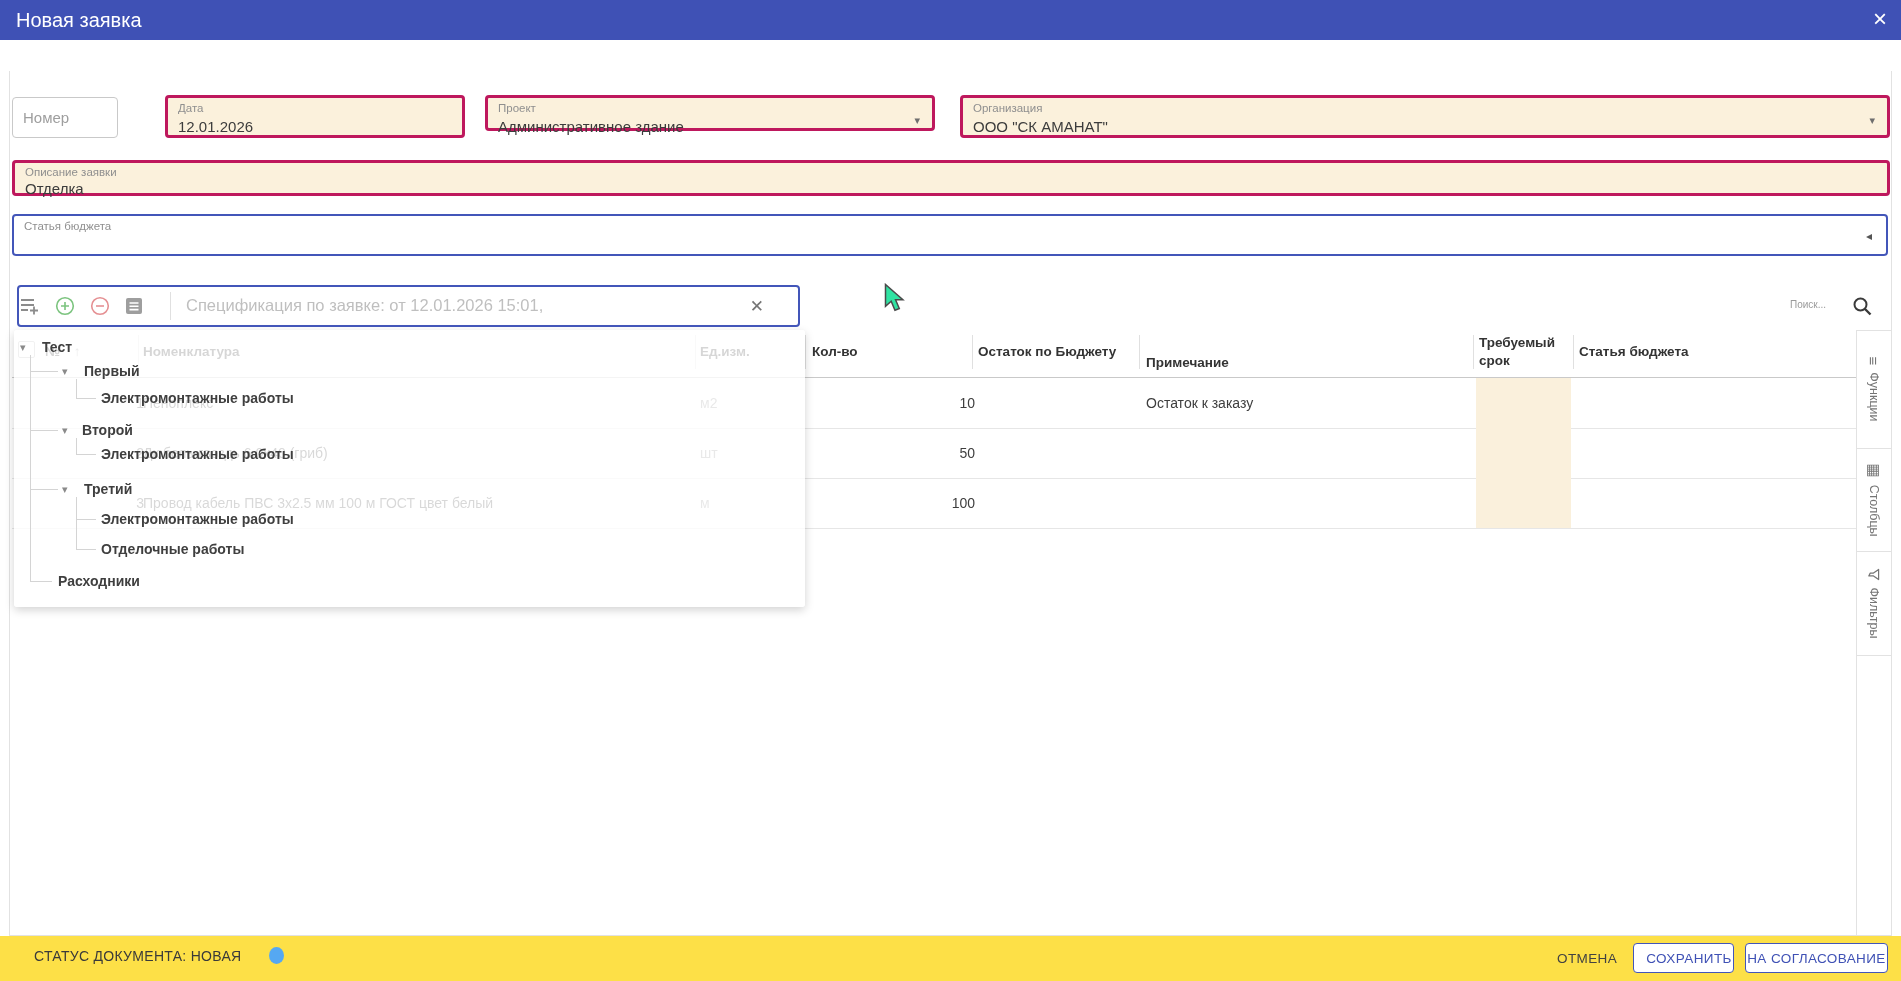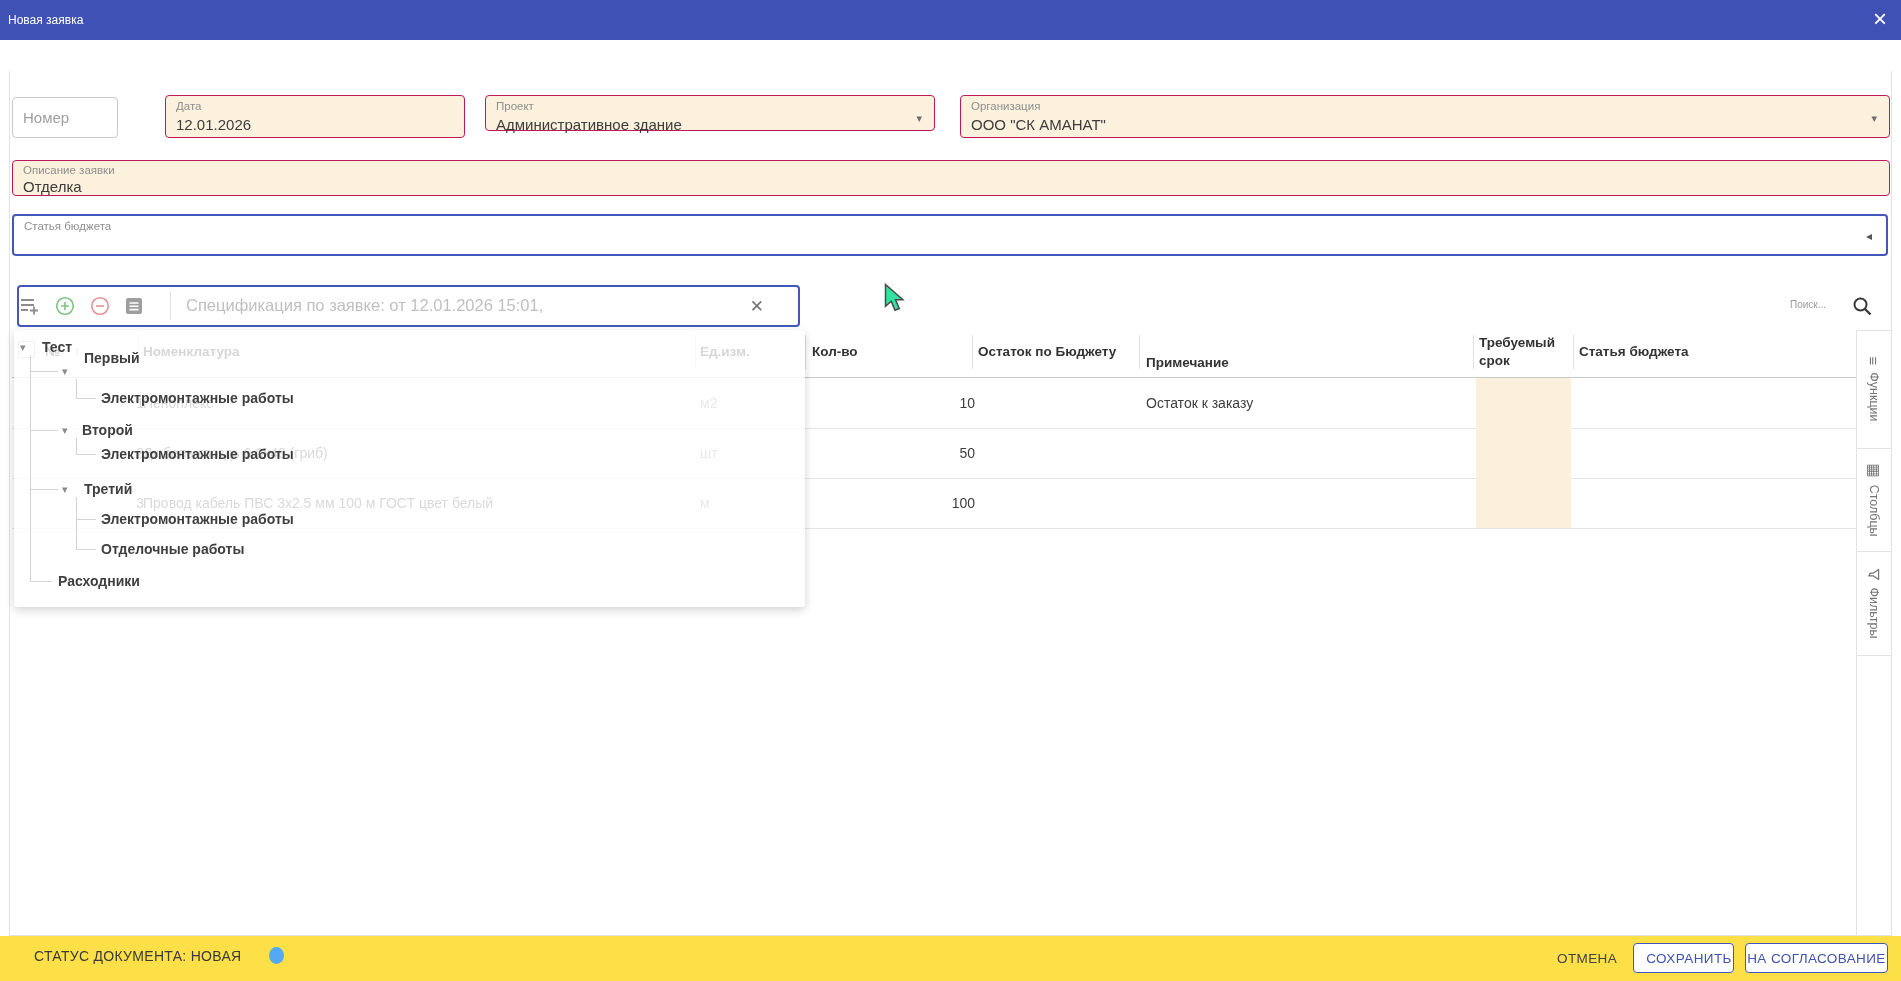--- a/index.html
+++ b/index.html
@@ -1,33 +1,33 @@
 <!DOCTYPE html>
 <html><head>
 <meta charset="utf-8">
 <style>
   html,body{margin:0;padding:0;background:#ffffff;}
   #canvas{position:relative;width:1901px;height:981px;overflow:hidden;
           font-family:"Liberation Sans","DejaVu Sans",sans-serif;background:#fff;}
   .abs{position:absolute;}
   
   .titlebar{left:0;top:0;width:1901px;height:40px;background:#3F51B5;display:flex;align-items:center;}
-  .titlebar .ttl{color:#fff;font-size:12px;margin-left:8px;}
+  .titlebar .ttl{color:#fff;font-size:20px;margin-left:16px;}
   .titlebar .close{position:absolute;right:14px;top:6px;color:#fff;font-size:24px;line-height:26px;cursor:pointer;}
   
   .tabrow{left:0;top:40px;width:1901px;height:31px;background:#fff;border-bottom:1px solid #E4E4E4;}
   .tab{position:absolute;top:0;height:30px;display:flex;align-items:center;justify-content:center;
        font-size:13px;letter-spacing:.8px;}
   .tab.active{color:#3F51B5;}
   .tab.inactive{color:#8A8A8A;}
   .tab-underline{position:absolute;top:28px;height:2px;background:#3F51B5;}
   
   .frame-line{background:#E2E2E2;}
   
-  .field{background:#FBF1DC;border:1px solid #be185d;border-radius:4px;box-sizing:border-box;padding:4px 10px 0;}
+  .field{background:#FBF1DC;border:3px solid #be185d;border-radius:4px;box-sizing:border-box;padding:4px 10px 0;}
   .field .lbl{font-size:11.5px;color:#8F8F8F;line-height:1.2;}
   .field .val{font-size:15px;color:#3C3C3C;margin-top:2px;white-space:nowrap;}
   .field .dd{position:absolute;right:12px;top:16px;color:#6E6E6E;font-size:11px;}
   input.plain{position:absolute;box-sizing:border-box;border:1px solid #C9C9C9;border-radius:4px;
        padding:16px 10px;font-size:15px;color:#3C3C3C;font-family:inherit;outline:none;}
   input.plain::placeholder{color:#9E9E9E;}
   .focusfield{background:#fff;border:2px solid #4356B9;border-radius:4px;box-sizing:border-box;padding:4px 10px 0;}
   .focusfield .lbl{font-size:11.5px;color:#8F8F8F;}
   .focusfield .collapse{position:absolute;right:14px;top:13px;color:#555;font-size:12px;}
   
@@ -213,21 +213,21 @@
   <div class="tline" style="left:76px;top:398px;width:20px;height:1px;"></div>
   <div class="tline" style="left:76px;top:438px;width:1px;height:16px;"></div>
   <div class="tline" style="left:76px;top:454px;width:20px;height:1px;"></div>
   <div class="tline" style="left:76px;top:497px;width:1px;height:52px;"></div>
   <div class="tline" style="left:76px;top:519px;width:20px;height:1px;"></div>
   <div class="tline" style="left:76px;top:549px;width:20px;height:1px;"></div>
 
   <div class="tarrow" style="left:20px;top:341px;">▾</div>
   <div class="titem" style="left:42px;top:339px;">Тест</div>
   <div class="tarrow" style="left:62px;top:365px;">▾</div>
-  <div class="titem" style="left:84px;top:350px;">Первый</div>
+  <div class="titem" style="left:84px;top:363px;">Первый</div>
   <div class="titem" style="left:101px;top:390px;">Электромонтажные работы</div>
   <div class="tarrow" style="left:62px;top:424px;">▾</div>
   <div class="titem" style="left:76px;top:422px;margin-left:6px;">Второй</div>
   <div class="titem" style="left:101px;top:446px;">Электромонтажные работы</div>
   <div class="tarrow" style="left:62px;top:483px;">▾</div>
   <div class="titem" style="left:84px;top:481px;">Третий</div>
   <div class="titem" style="left:101px;top:511px;">Электромонтажные работы</div>
   <div class="titem" style="left:101px;top:541px;">Отделочные работы</div>
   <div class="titem" style="left:58px;top:573px;">Расходники</div>
 

